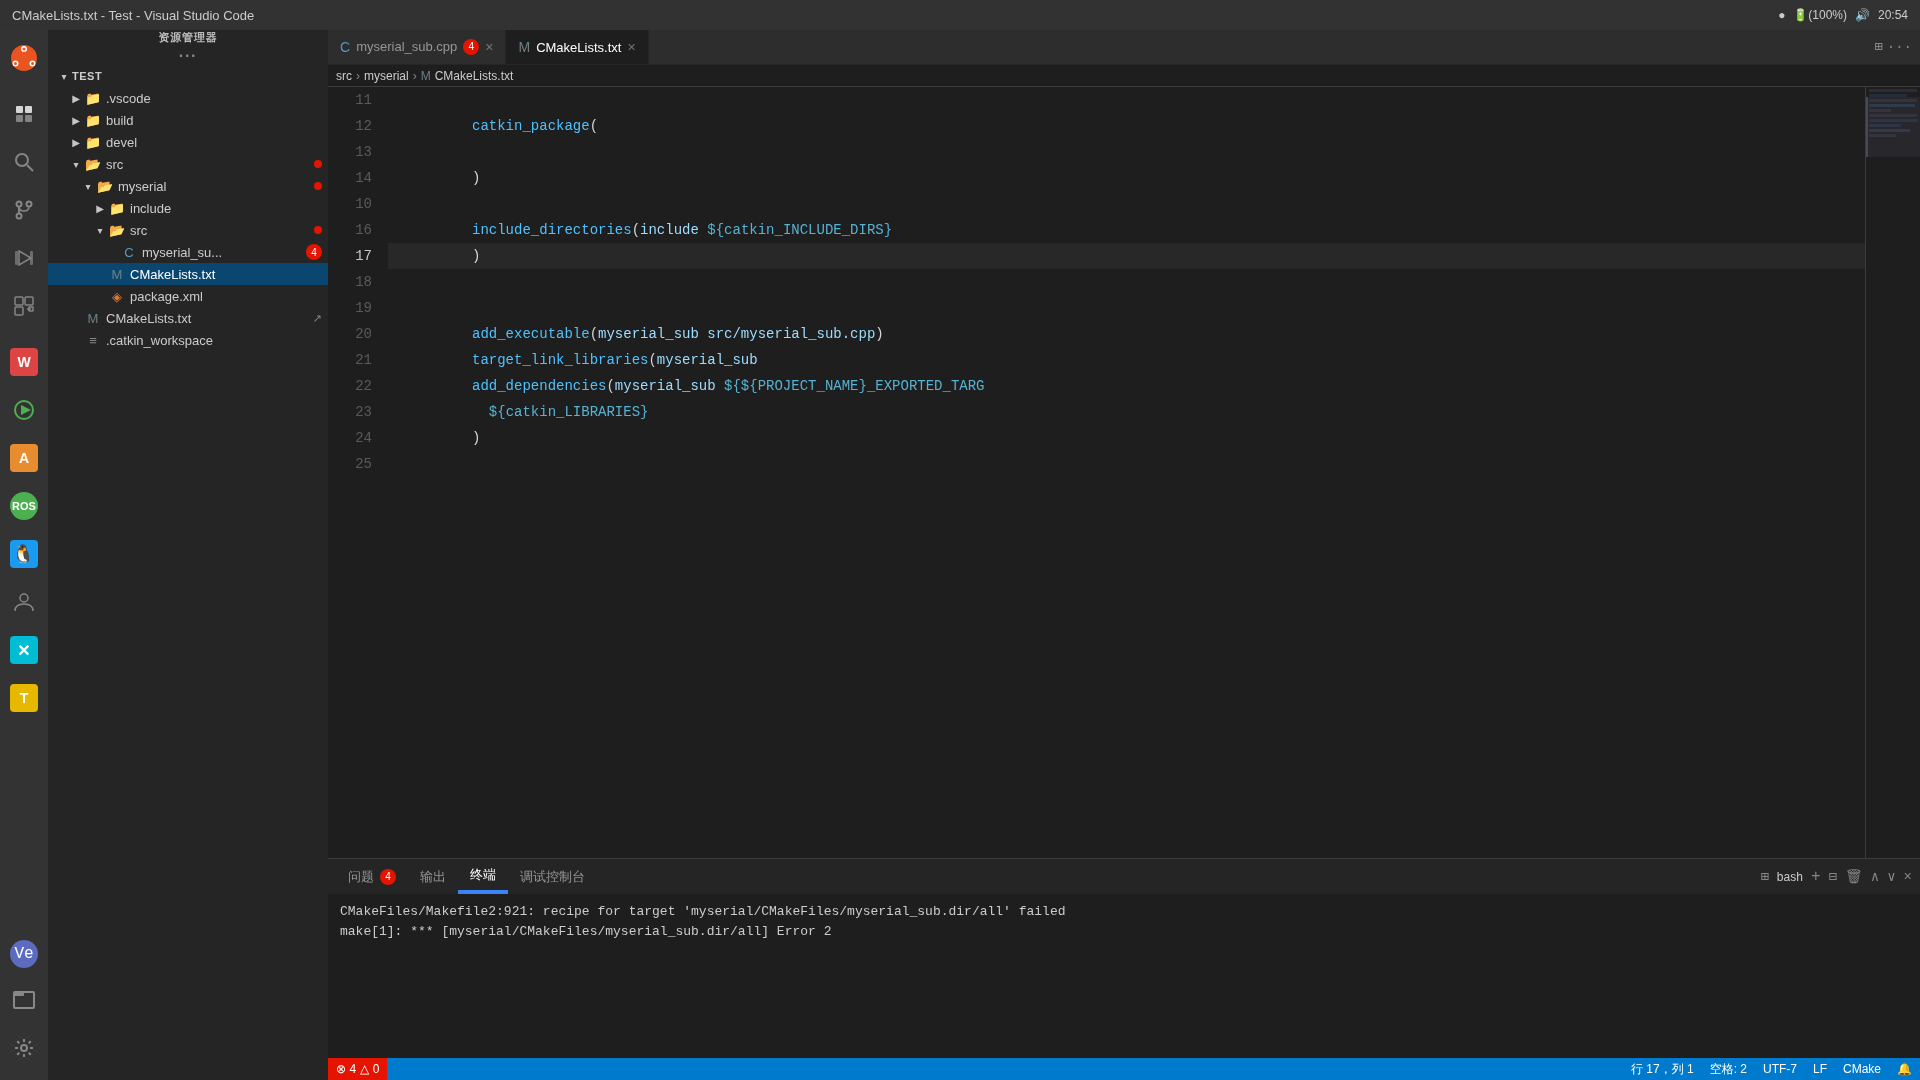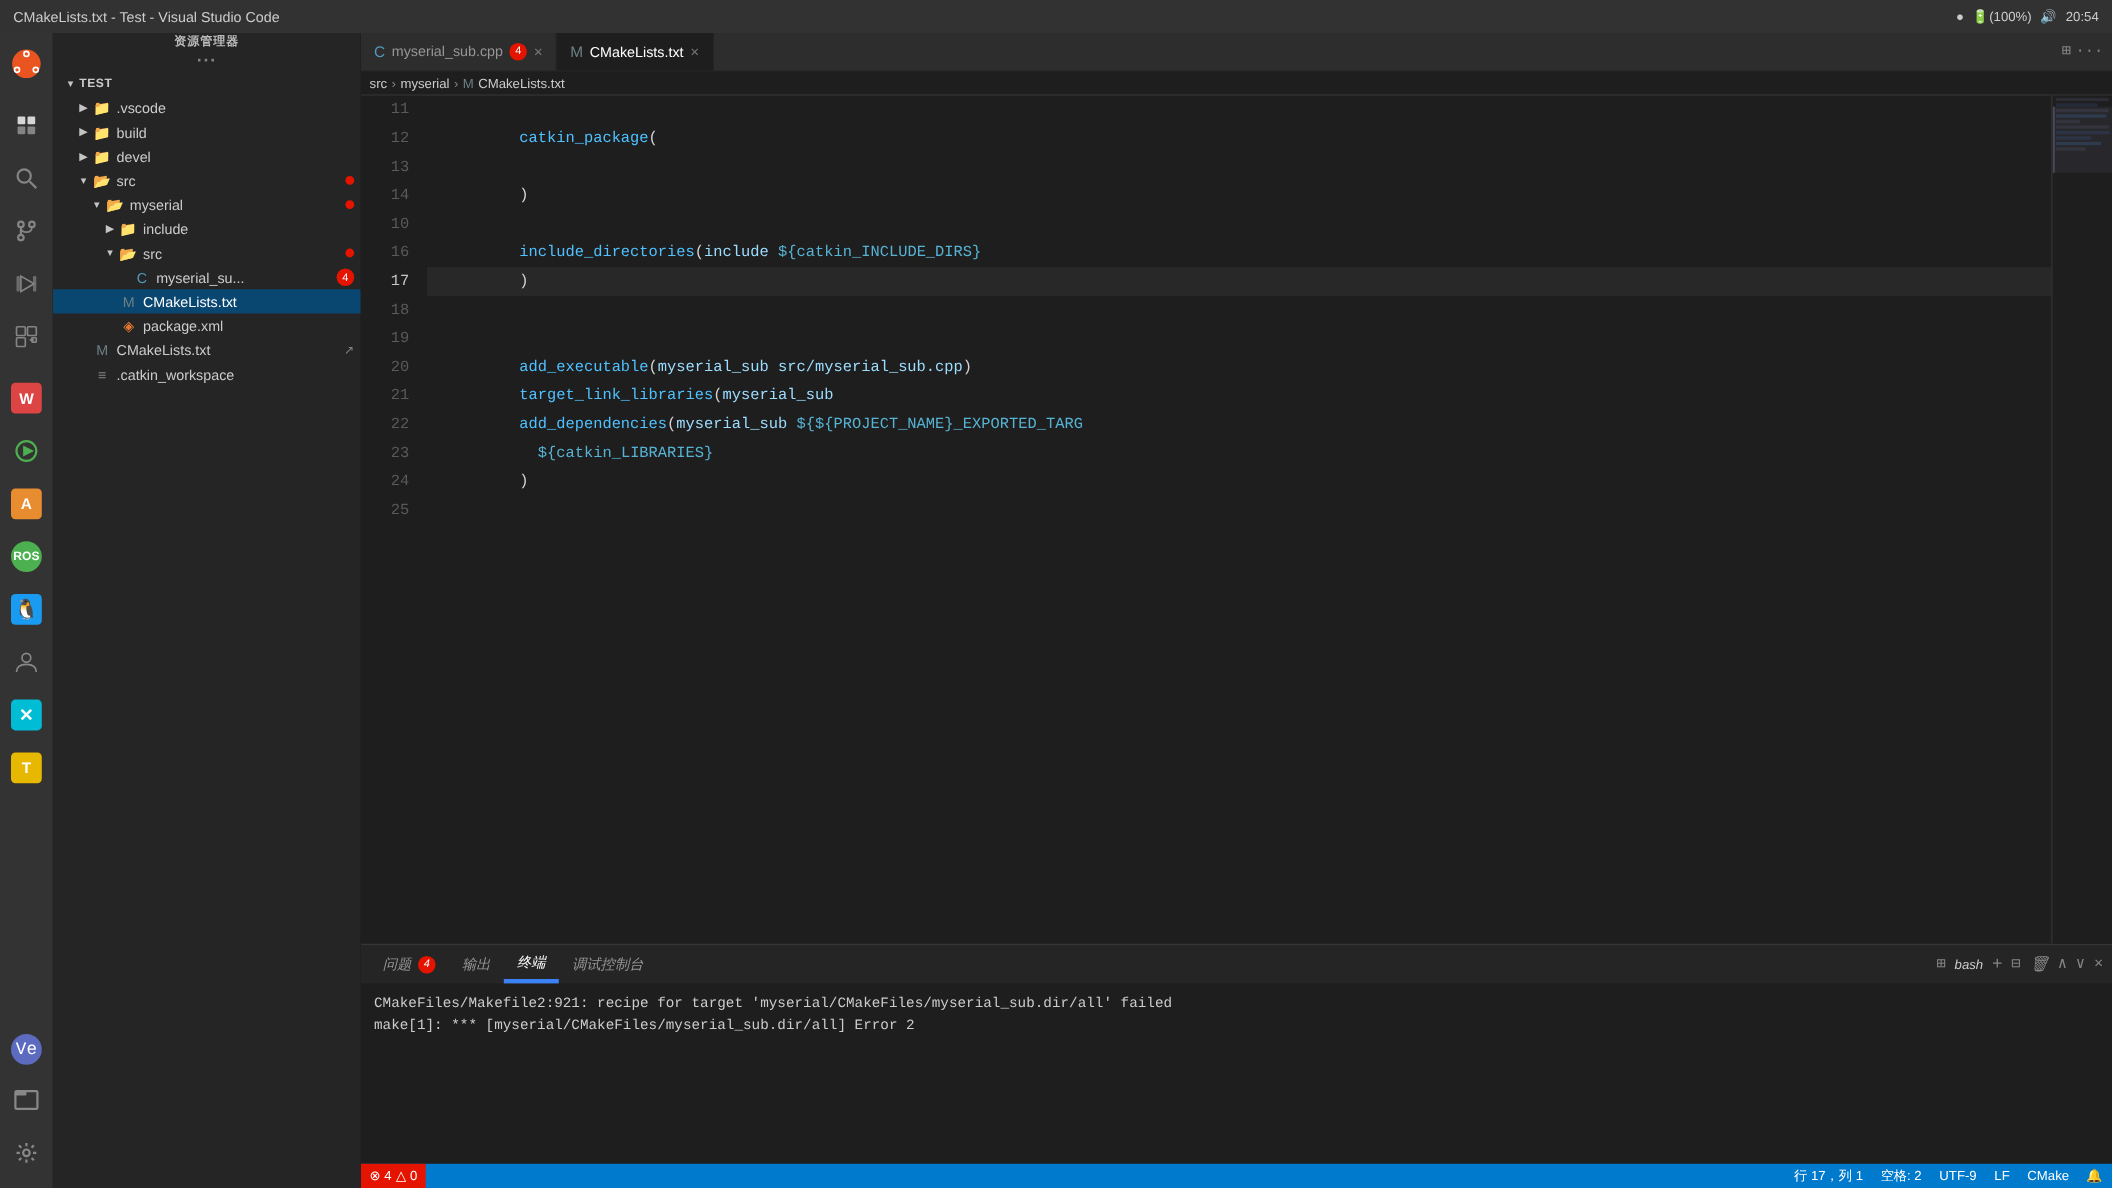--- a/index.html
+++ b/index.html
@@ -284,21 +284,20 @@
       border-top: 1px solid #3c3c3c;
     }
     .terminal-tabs {
       height: 35px;
       background: #252526;
       display: flex;
       align-items: flex-start;
       flex-shrink: 0;
       padding-left: 8px;
       gap: 0;
-      font-style: italic;
     }
     .terminal-tab {
       height: 35px;
       display: flex;
       align-items: center;
       padding: 0 12px;
       font-size: 13px;
       font-family: 'Segoe UI', sans-serif;
       color: #969696;
       cursor: pointer;
@@ -759,21 +758,21 @@
         </div>
       </div>
       <div class="status-right">
         <div class="status-item">
           <span>行 17，列 1</span>
         </div>
         <div class="status-item">
           <span>空格: 2</span>
         </div>
         <div class="status-item">
-          <span>UTF-9</span>
+          <span>UTF-7</span>
         </div>
         <div class="status-item">
           <span>LF</span>
         </div>
         <div class="status-item">
           <span>CMake</span>
         </div>
         <div class="status-item">
           <span>🔔</span>
         </div>

